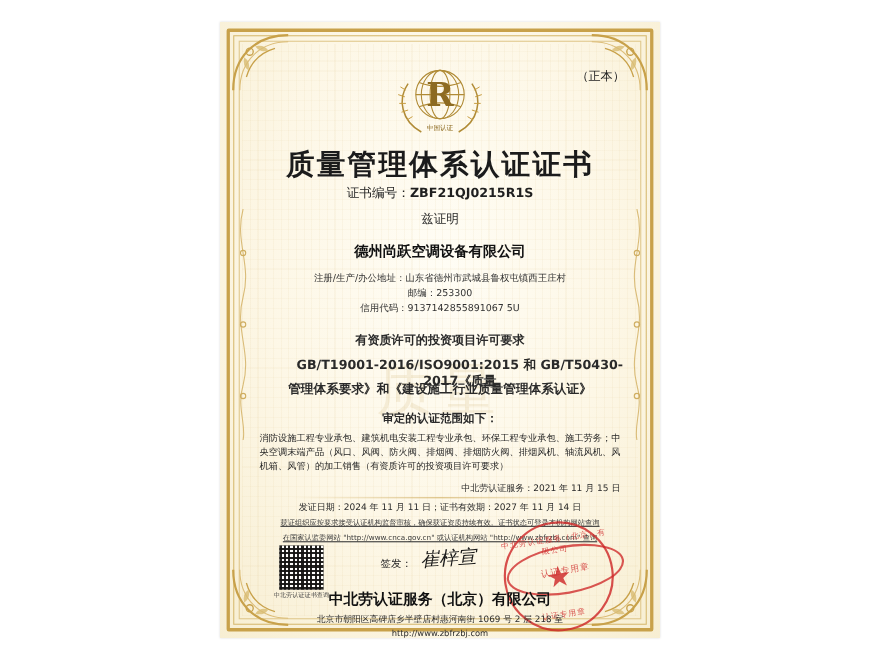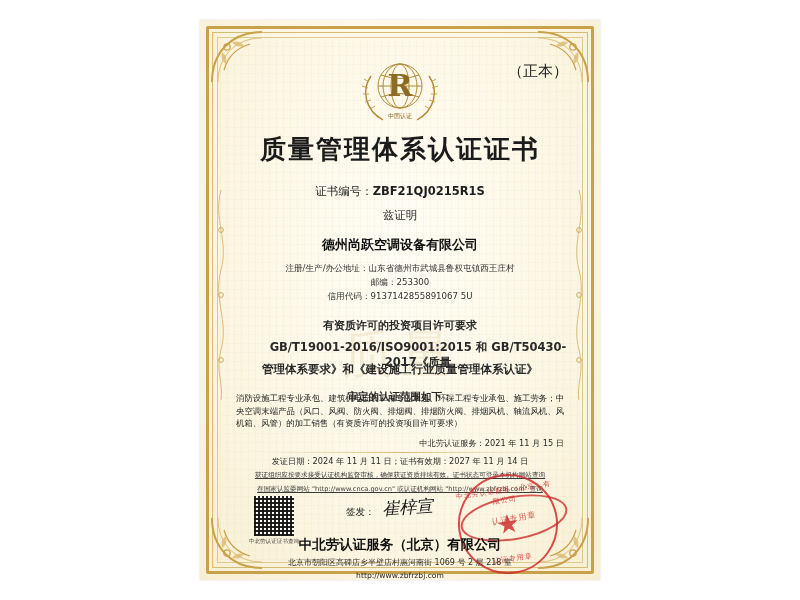--- a/index.html
+++ b/index.html
@@ -86,21 +86,21 @@
   
   .content {
     position: absolute;
     left: 24px; top: 24px; right: 24px; bottom: 24px;
     color: #2a2a2a;
   }
   .zhengben {
     position: absolute;
     right: 8px;
     top: 18px;
-    font-size: 15px;
+    font-size: 11px;
     color: #222;
     font-family: Liberation Sans, sans-serif;
   }
   
   .emblem {
     position: absolute;
     left: 50%;
     top: 12px;
     transform: translateX(-50%);
     width: 86px;
@@ -115,21 +115,20 @@
     font-weight: bold;
     letter-spacing: 2px;
     color: #1b1b1b;
     font-family: Liberation Sans, sans-serif;
   }
   .row-center {
     position: absolute;
     left: 0; right: 0;
     text-align: center;
     font-family: "DejaVu Sans", sans-serif;
-    margin-top: 16px;
   }
   .cert-no { top: 124px; font-size: 11.5px; color: #1f1f1f; }
   .cert-no b { font-weight: bold; }
   .hereby  { top: 148px; font-size: 11.5px; }
   .company { top: 176px; font-size: 13px; font-weight: bold; color: #111; }
   .addr    { top: 203px; font-size: 8.6px; color: #333; }
   .zip     { top: 217px; font-size: 8.6px; color: #333; }
   .credit  { top: 231px; font-size: 8.6px; color: #333; text-align: center; }
 
   .std-head { top: 258px; font-size: 11px; font-weight: bold; }

